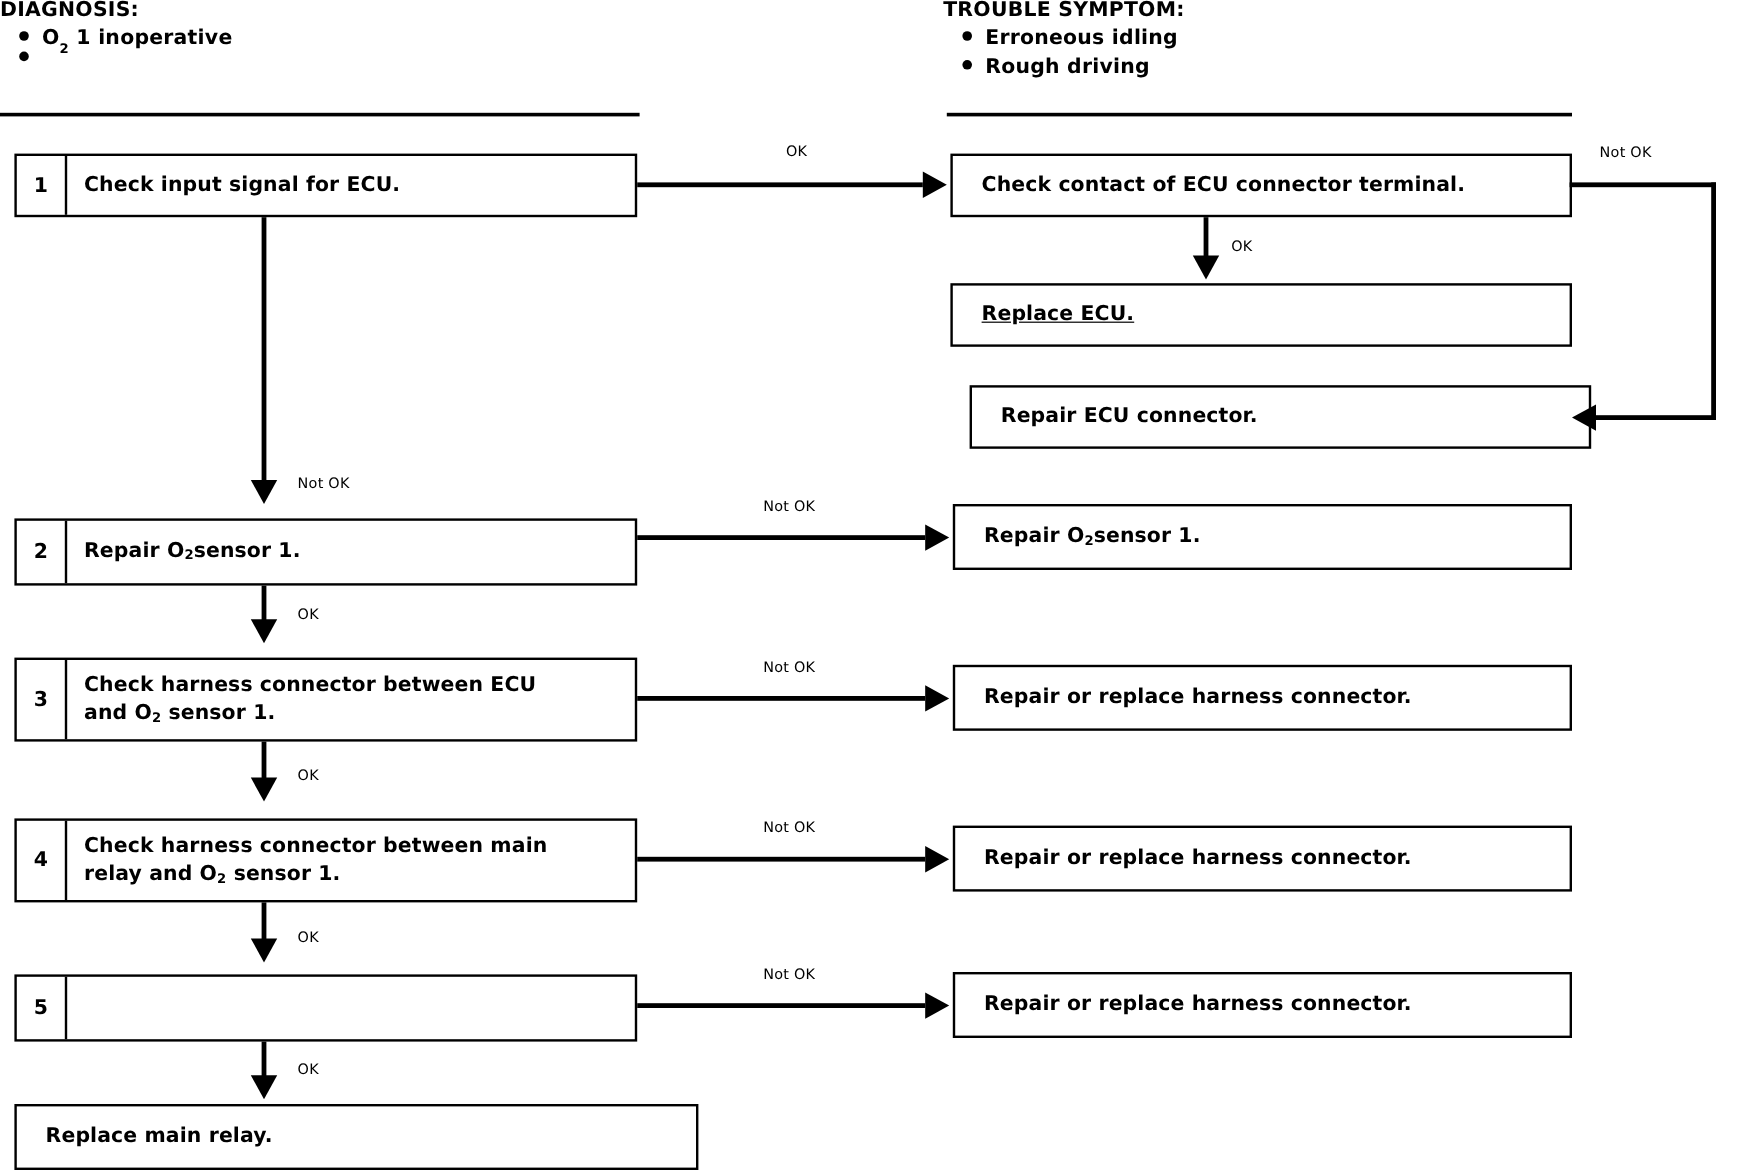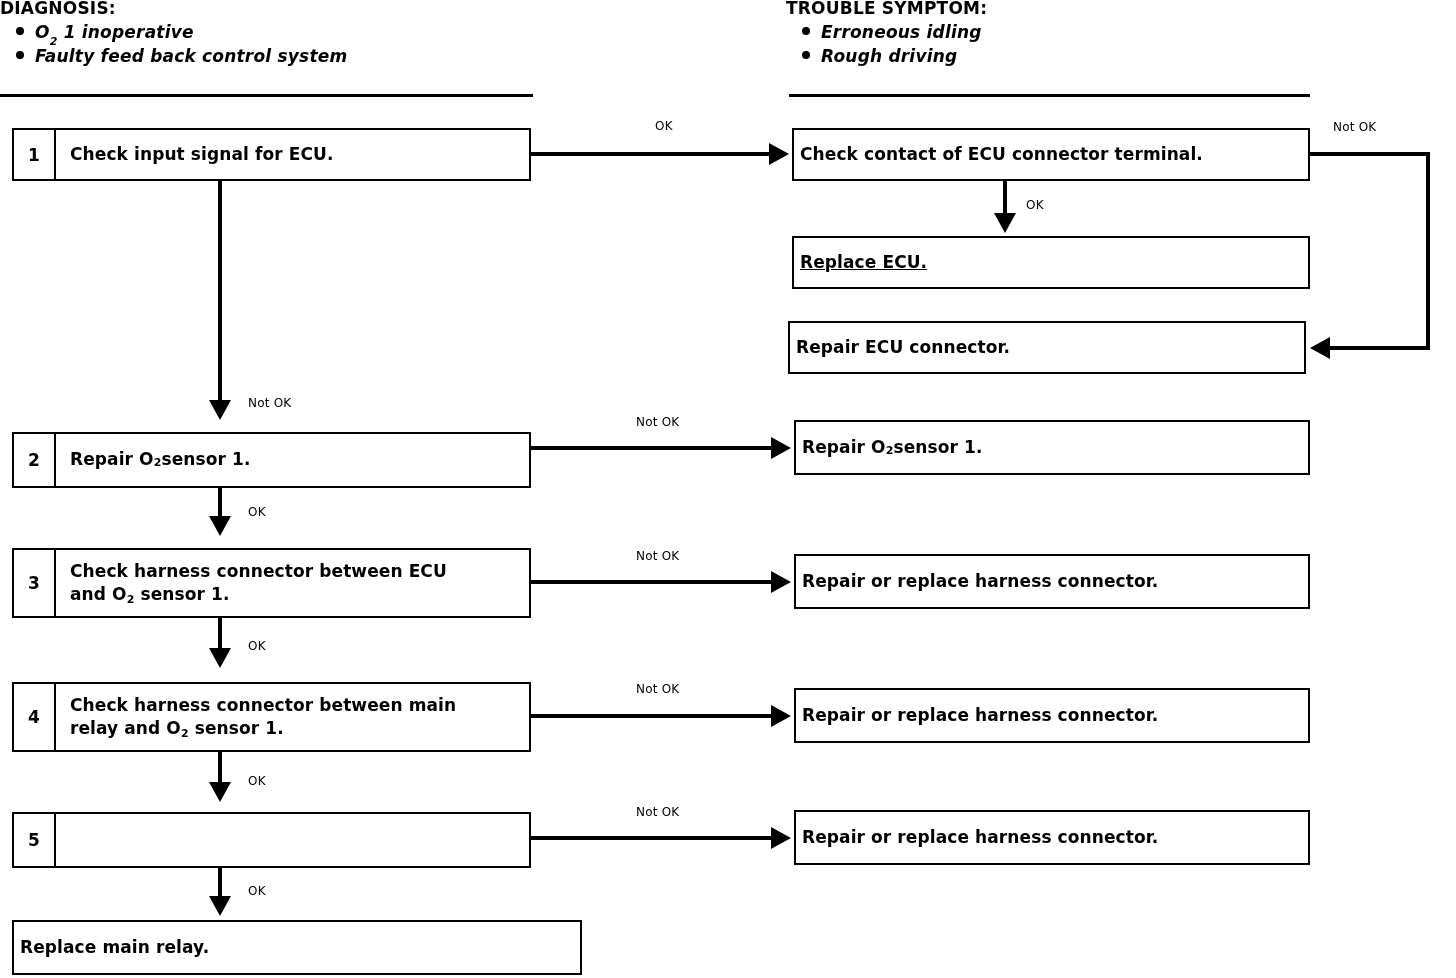--- a/index.html
+++ b/index.html
@@ -27,21 +27,20 @@
     font-weight: 700;
     letter-spacing: 0.2px;
     white-space: nowrap;
   }
   .hdr-list {
     position: absolute;
     font-size: 17px;
     font-weight: 700;
     letter-spacing: 0.2px;
     white-space: nowrap;
-    font-style: italic;
   }
   .hdr-list .bullet-row {
     display: flex;
     align-items: baseline;
     height: 24px;
   }
   .hdr-list .dot {
     width: 8px;
     height: 8px;
     border-radius: 50%;
@@ -83,21 +82,21 @@
     display: flex;
     align-items: center;
     padding-left: 14px;
     padding-right: 8px;
     font-size: 17px;
     font-weight: 700;
     line-height: 1.38;
     letter-spacing: 0.1px;
   }
   .box.plain .txt {
-    padding-left: 6px;
+    padding-left: 24px;
   }
   .box .txt sub {
     font-size: 11px;
     vertical-align: baseline;
     position: relative;
     top: 3px;
   }
 
   
   .hline {
@@ -149,21 +148,20 @@
 
   <div class="hdr-title" style="left:0px; top:-2px;">DIAGNOSIS:</div>
 
   <div class="hdr-list" style="left:16px; top:22px;">
     <div class="bullet-row">
       <span class="dot"></span>
       <span><span>O</span><sub style="font-size:11px;position:relative;top:3px;">2</sub><span> 1 inoperative</span></span>
     </div>
     <div class="bullet-row">
       <span class="dot"></span>
-      <span>Faulty feed back control system</span>
     </div>
   </div>
 
   <div class="hdr-title" style="left:786px; top:-2px;">TROUBLE SYMPTOM:</div>
 
   <div class="hdr-list" style="left:802px; top:22px;">
     <div class="bullet-row">
       <span class="dot"></span>
       <span>Erroneous idling</span>
     </div>
@@ -213,21 +211,21 @@
   </div>
 
   <div class="box plain" style="left:792px; top:128px; width:518px; height:53px;">
     <div class="txt">Check contact of ECU connector terminal.</div>
   </div>
 
   <div class="box plain" style="left:792px; top:236px; width:518px; height:53px;text-decoration:underline;">
     <div class="txt">Replace ECU.</div>
   </div>
 
-  <div class="box plain" style="left:788px; top:321px; width:518px; height:53px;">
+  <div class="box plain" style="left:808px; top:321px; width:518px; height:53px;">
     <div class="txt">Repair ECU connector.</div>
   </div>
 
   <div class="box plain" style="left:794px; top:420px; width:516px; height:55px;">
     <div class="txt">
         <span>Repair O</span>
         <sub>2</sub>
         <span> sensor 1.</span>
       </div>
   </div>

